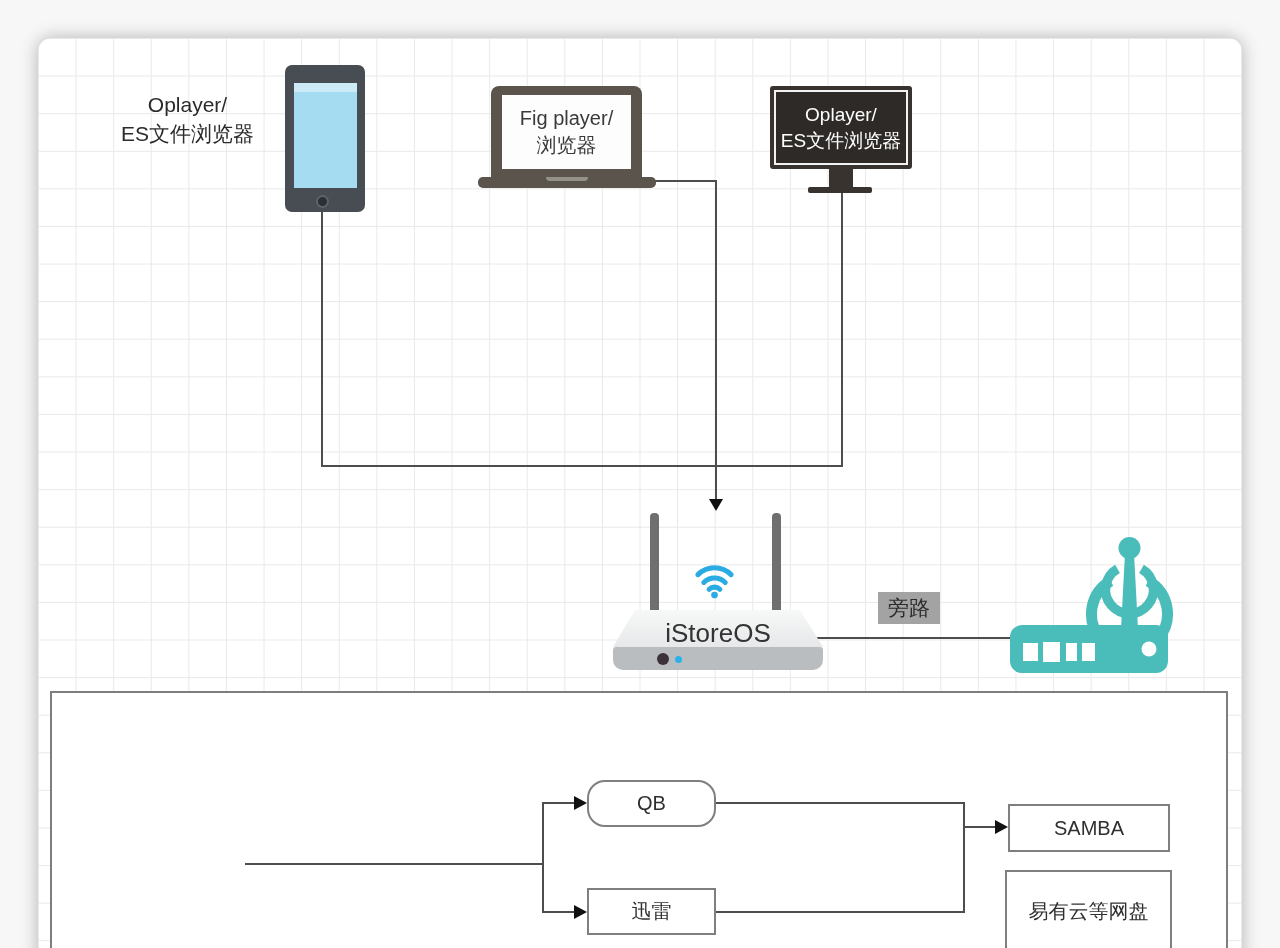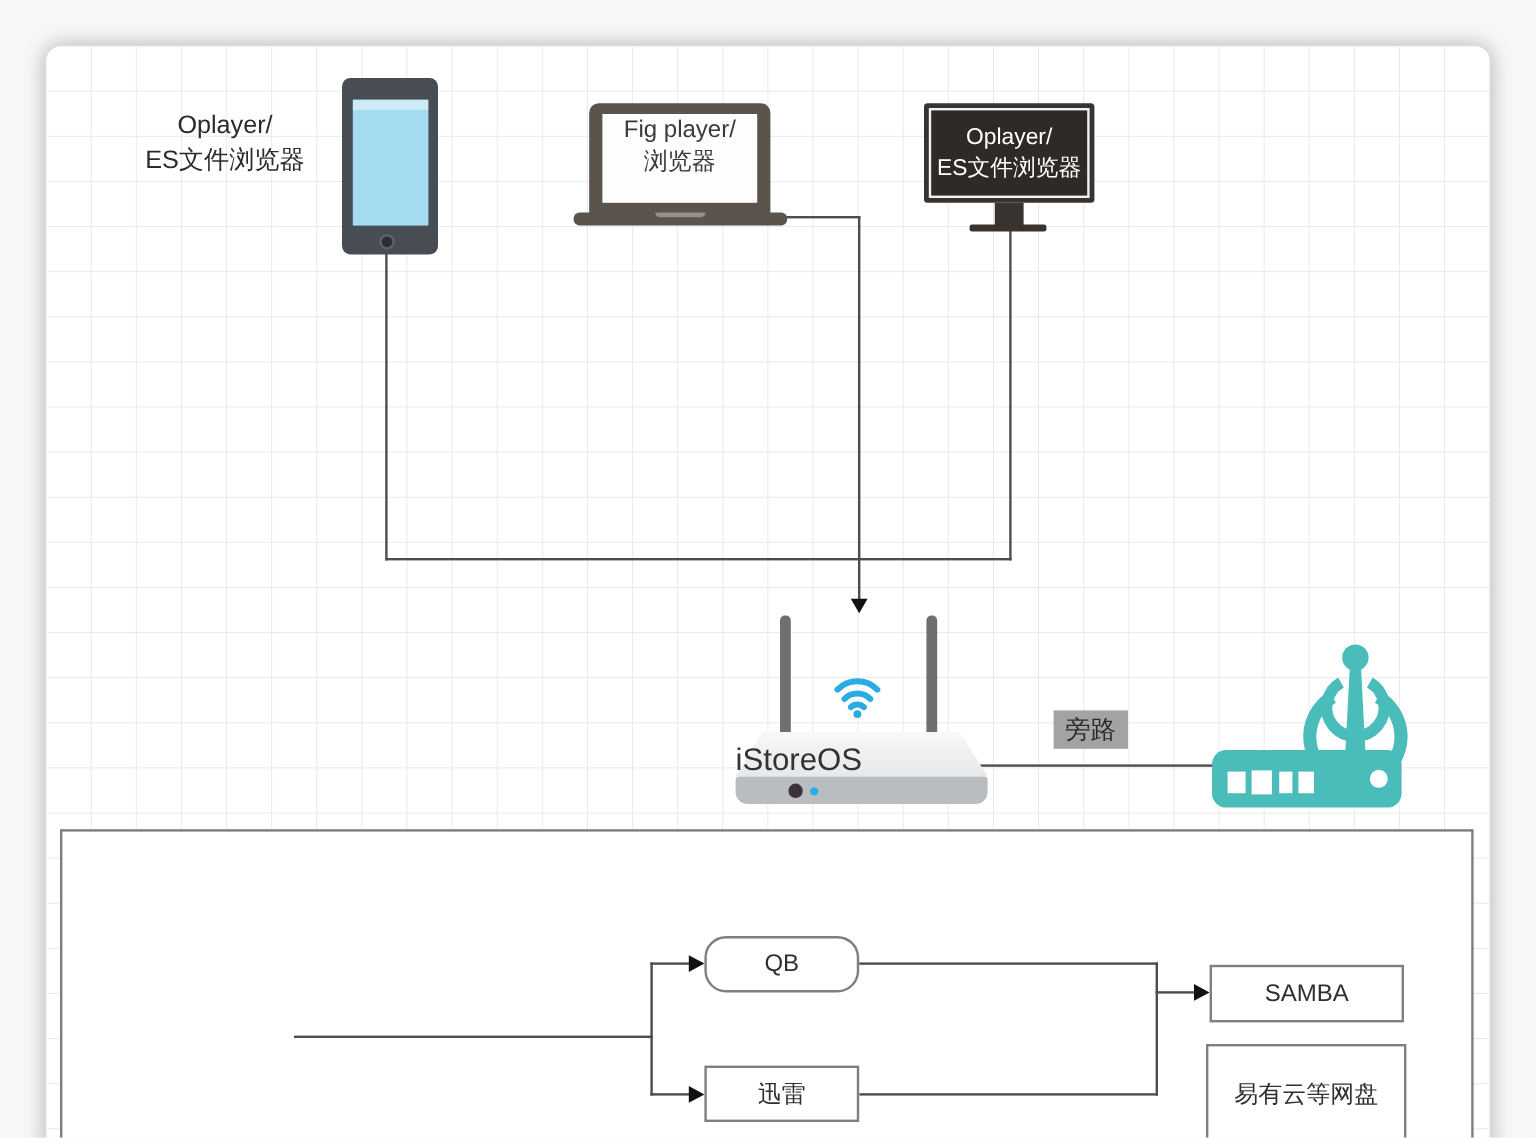--- a/index.html
+++ b/index.html
@@ -44,21 +44,21 @@
     background:#484d53; border-radius:7px; z-index:6; }
   .phone-screen { position:absolute; left:9px; top:18px; width:63px; height:105px;
     background:linear-gradient(#cdebf7 0 9px, #a6dcf2 9px 100%); }
   .phone-home { position:absolute; left:31px; top:130px; width:13px; height:13px;
     border-radius:50%; background:#2b2f34; border:2px solid #5c636b; }
 
   
   .laptop-frame { position:absolute; left:491px; top:86px; width:151px; height:92px;
     background:#5b544d; border-radius:8px 8px 0 0; z-index:6; }
   .laptop-screen { position:absolute; left:11px; top:9px; width:129px; height:74px;
-    background:#fdfdfd; display:flex; flex-direction:column; align-items:center; 
+    background:#fdfdfd; display:flex; flex-direction:column; align-items:center; justify-content:center;
     font-size:20px; line-height:27px; color:#3a3a3a; }
   .laptop-base { position:absolute; left:478px; top:177px; width:178px; height:11px;
     background:#5b544d; border-radius:5px; z-index:7; }
   .laptop-notch { position:absolute; left:68px; top:0; width:42px; height:4px;
     background:#94908a; border-radius:0 0 4px 4px; }
 
   
   .monitor-frame { position:absolute; left:770px; top:86px; width:142px; height:83px;
     background:#38332f; border-radius:3px; z-index:6; }
   .monitor-screen { position:absolute; left:4px; top:4px; right:4px; bottom:4px;
@@ -69,21 +69,21 @@
   .monitor-base  { position:absolute; left:808px; top:187px; width:64px; height:6px; background:#38332f; border-radius:2px; z-index:6; }
 
   
   .antenna { position:absolute; width:9px; height:100px; background:#6f6f6f;
     border-radius:4px 4px 0 0; z-index:6; }
   .router-top { position:absolute; left:613px; top:610px; width:210px; height:37px;
     background:linear-gradient(#f7f8f8,#e6e8e9);
     clip-path:polygon(10.5% 0, 89% 0, 100% 100%, 0 100%); z-index:6; }
   .router-front { position:absolute; left:613px; top:647px; width:210px; height:23px;
     background:#b9bdbf; border-radius:3px 3px 10px 10px; z-index:6; }
-  .router-label { position:absolute; left:613px; top:618px; width:210px; 
+  .router-label { position:absolute; left:613px; top:618px; width:210px; text-align:center;
     font-size:26px; color:#333; z-index:7; }
   .led-dark { position:absolute; left:44px; top:6px; width:12px; height:12px; border-radius:50%; background:#3b3339; }
   .led-blue { position:absolute; left:62px; top:9px; width:7px; height:7px; border-radius:50%; background:#2bb1ea; }
   .wifi-svg { position:absolute; left:692px; top:560px; width:45px; height:39px; z-index:6; }
 
   
   .teal-svg { position:absolute; left:1005px; top:503px; width:170px; height:172px; z-index:6; }
 </style>
 </head>
 <body>

